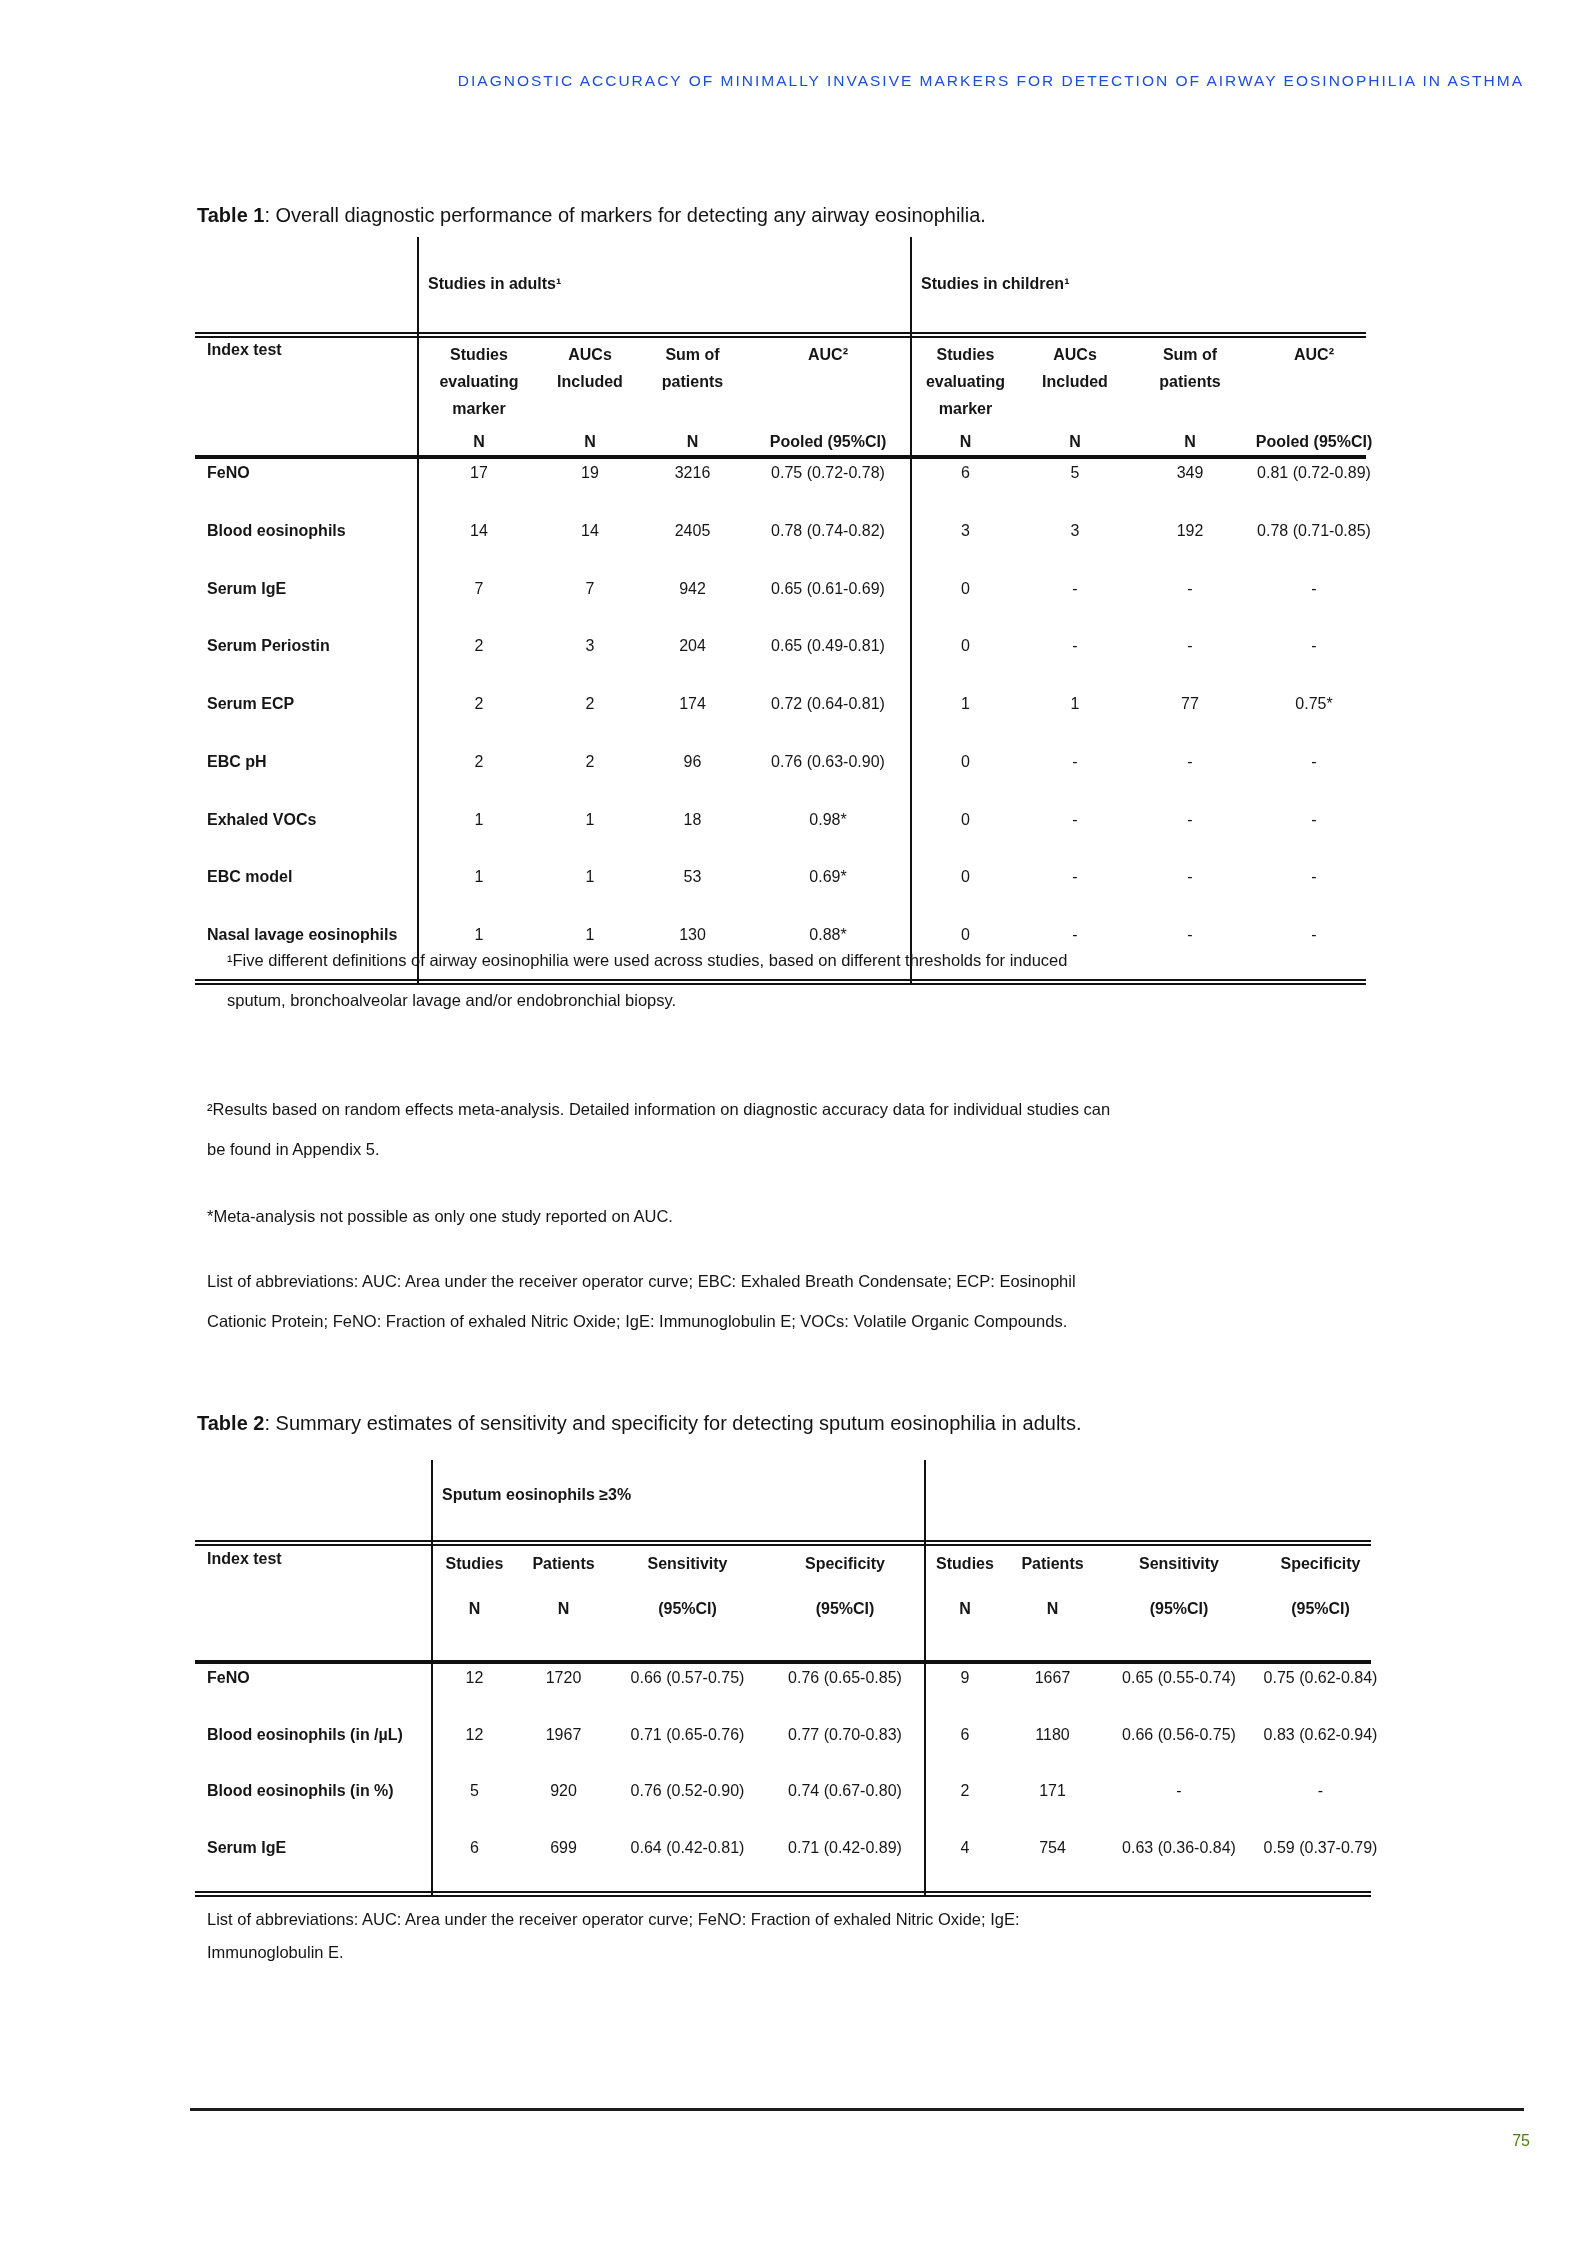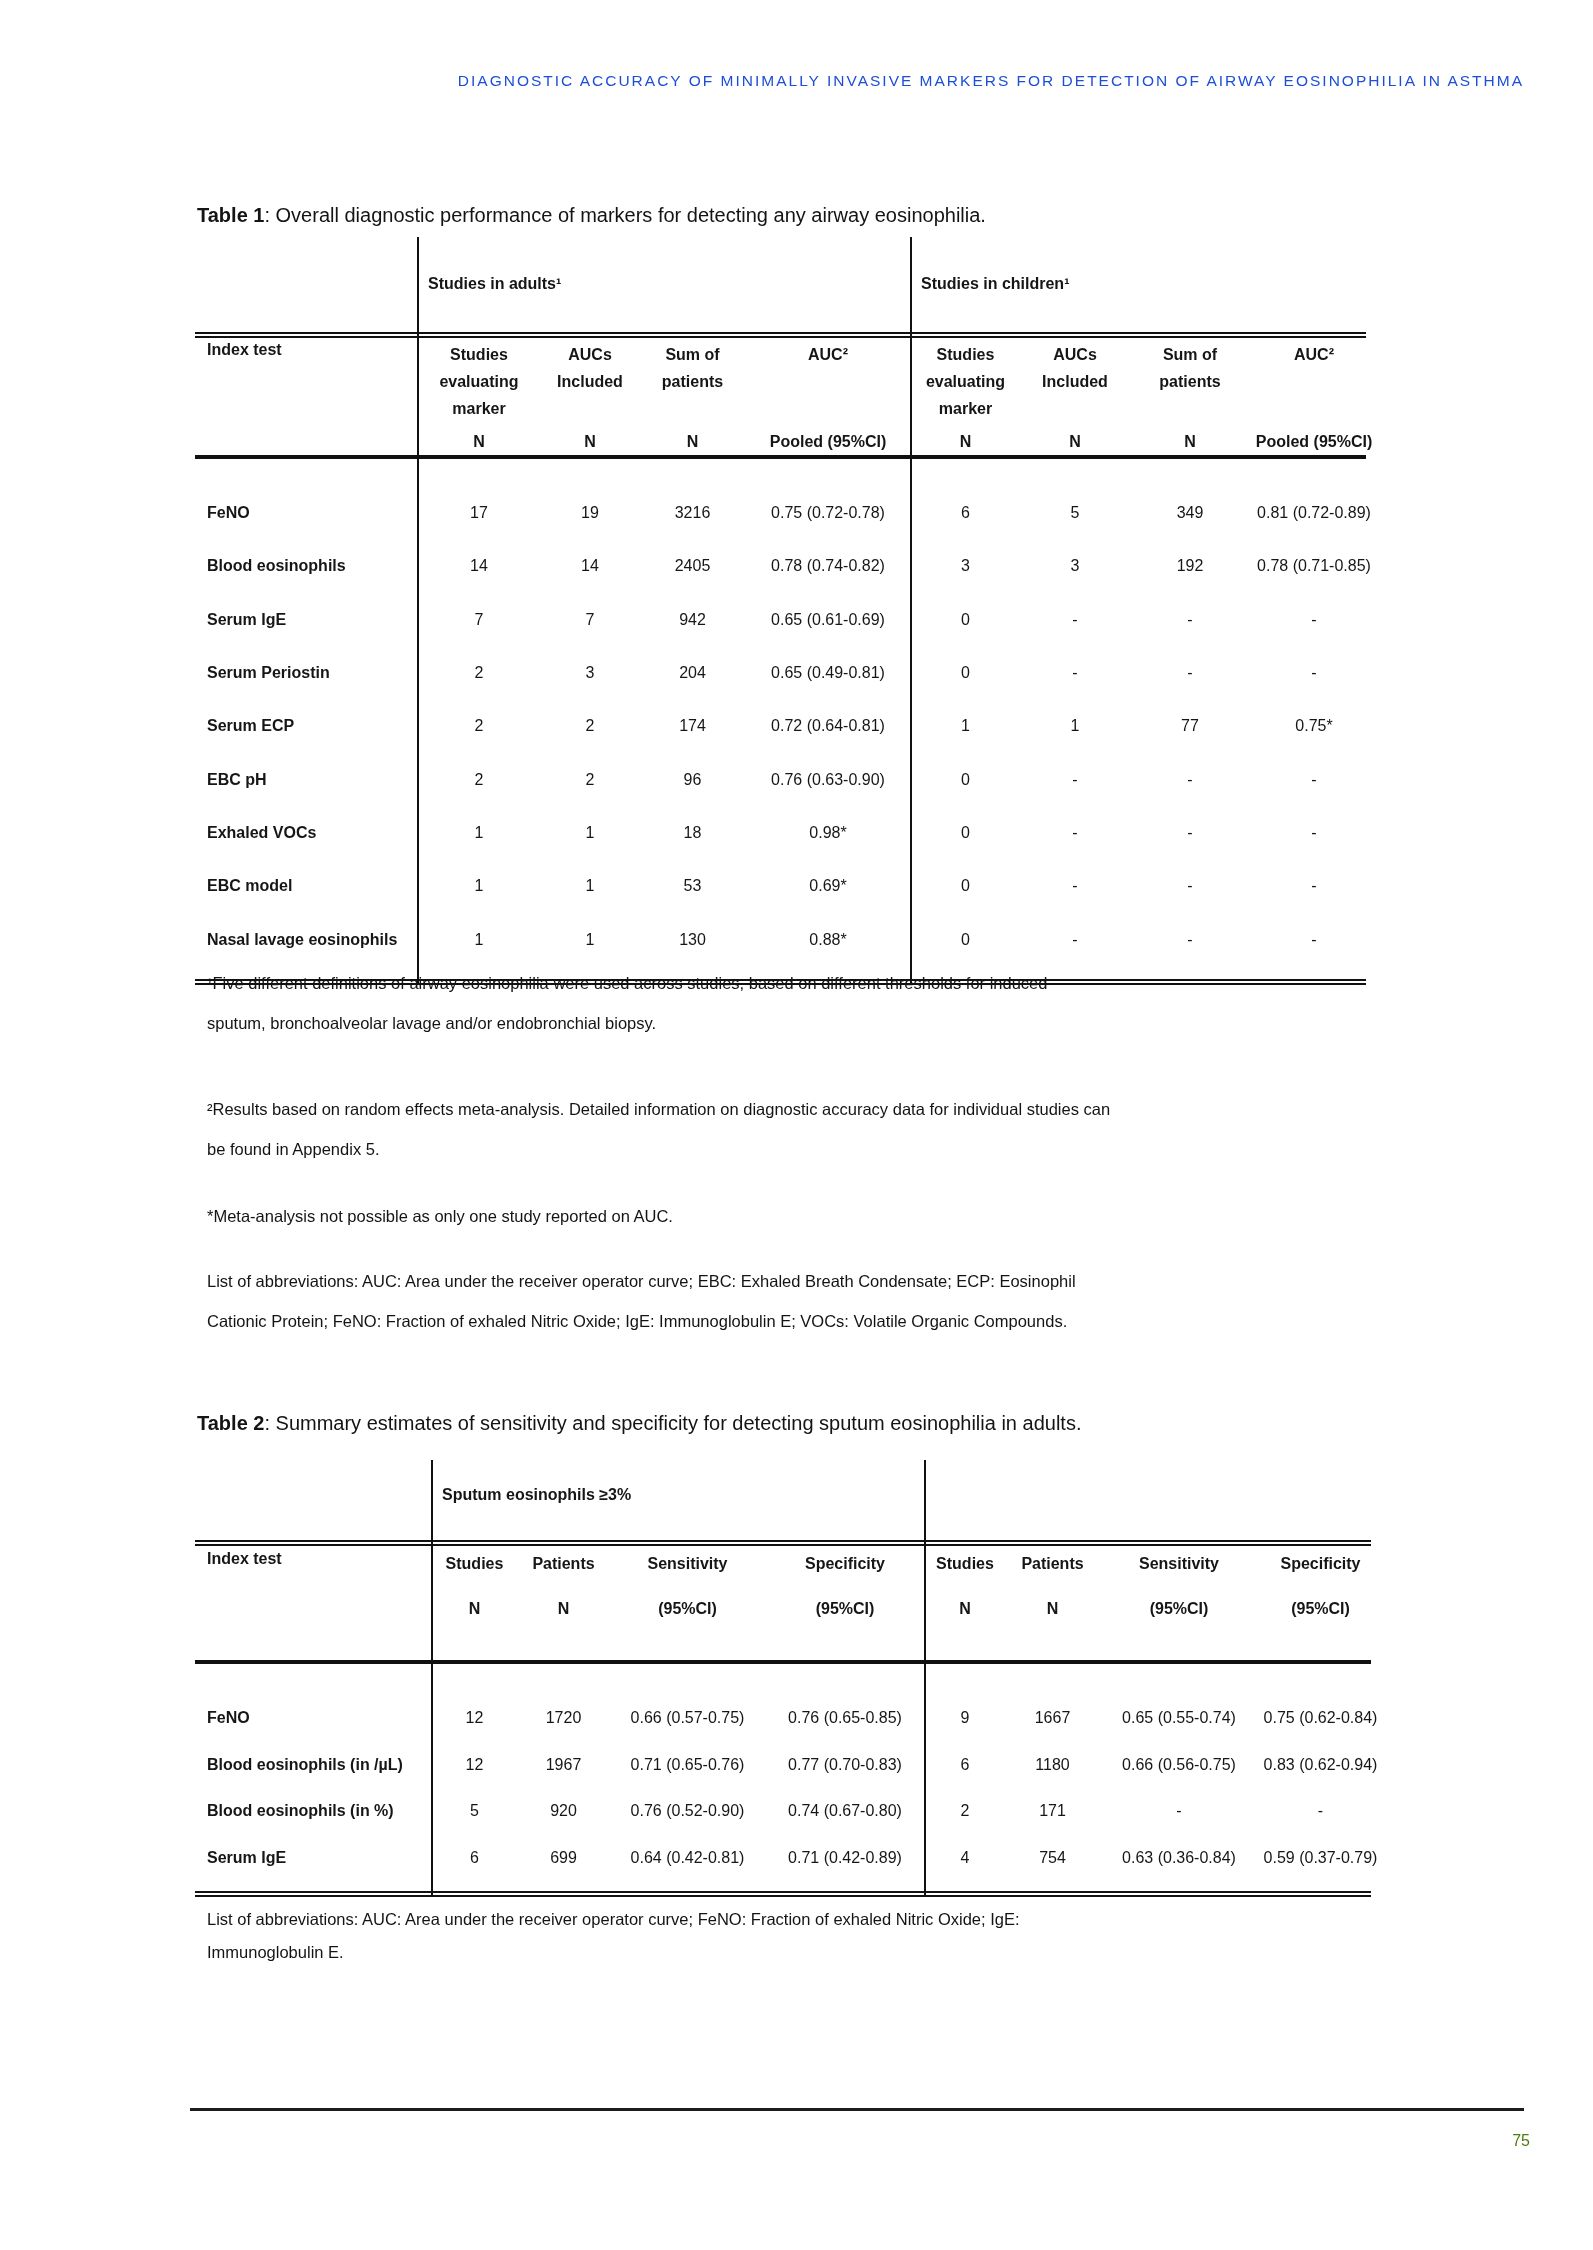--- a/index.html
+++ b/index.html
@@ -35,21 +35,21 @@
   .t2-grid{display:grid;grid-template-columns:237px 85px 93px 155px 160px 80px 95px 158px 125px;}
   .g1-grid{display:grid;grid-template-columns:223px 493px 467px;}
   .g2-grid{display:grid;grid-template-columns:237px 493px 458px;}
   .cell{overflow:hidden;}
   .group-cell{font-weight:bold;font-size:16px;padding-left:10px;}
   #tbl1 .group-cell{padding-top:38px;}
   #tbl2 .group-cell{padding-top:26px;}
   .h-index{font-weight:bold;font-size:16px;padding-left:12px;}
   .h-col{font-weight:bold;font-size:16px;text-align:center;white-space:pre-line;line-height:27px;}
   .h-sub{font-weight:bold;font-size:16px;text-align:center;}
-  .rows{position:absolute;left:0;right:0;display:flex;flex-direction:column;margin-top:40px;}
+  .rows{position:absolute;left:0;right:0;display:flex;flex-direction:column;}
   #tbl1 .rows{top:222px;bottom:6px;}
   #tbl2 .rows{top:204px;bottom:7px;}
   .trow{flex:1 1 0;}
   .c-label{font-weight:bold;font-size:16px;text-align:left;padding-left:12px;padding-top:5px;}
   .c-val{font-size:16px;text-align:center;padding-top:5px;}
   
   #tbl1 .group-row{top:0;height:95px;}
   #tbl1 .rule-a{top:95px;}
   #tbl1 .thead-a{top:104px;}
   #tbl1 .thead-b{top:196px;}
@@ -58,21 +58,21 @@
   
   #tbl2 .group-row{top:0;height:80px;}
   #tbl2 .rule-a{top:80px;}
   #tbl2 .thead-a{top:90px;}
   #tbl2 .thead-b{top:140px;}
   #tbl2 .rule-b{top:200px;}
   #tbl2 .rule-c{bottom:0;}
   
   .note{position:absolute;left:207px;width:1190px;font-size:16.5px;color:#141414;}
   .note .ln{line-height:40px;}
-  #fn1{top:963px;}
+  #fn1{top:940px;margin-left:20px;}
   #fn2{top:1089px;}
   #fn3{top:1196px;}
   #fn4{top:1261px;}
   #t2-note{top:1903px;}
   #t2-note .ln{line-height:33px;}
   
   .footer-rule{position:absolute;left:190px;top:2108px;width:1334px;height:3px;background:#1c1c1c;}
   .page-number{position:absolute;top:2132px;right:63px;font-size:16px;color:#4d7c0f;}
 </style>
 </head>

